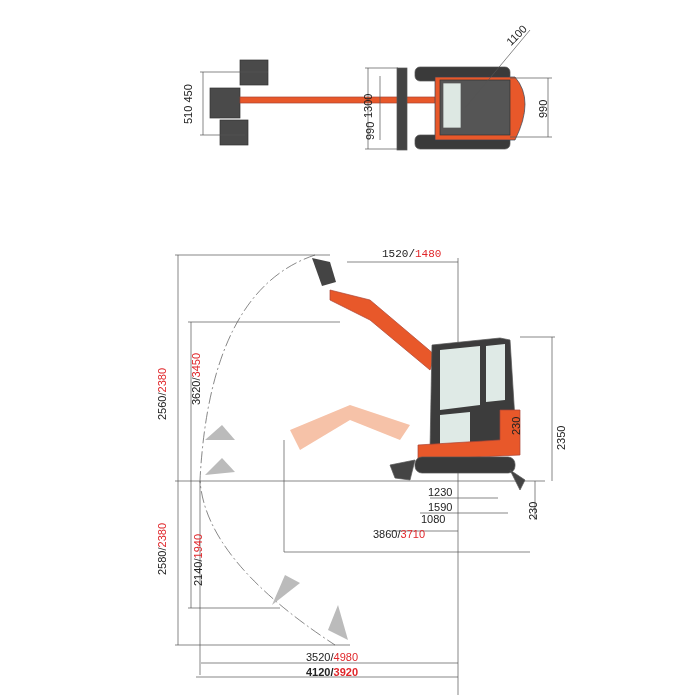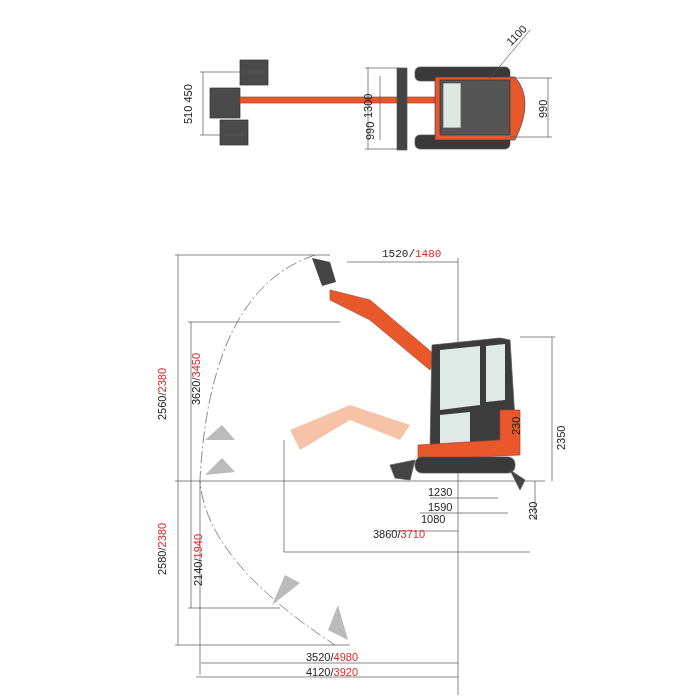--- a/index.html
+++ b/index.html
@@ -109,13 +109,13 @@
 <div class="lbl vert" style="left:556px;top:450px;">2350</div>
 <div class="lbl vert" style="left:511px;top:435px;">230</div>
 <div class="lbl" style="left:428px;top:487px;">1230</div>
 <div class="lbl" style="left:428px;top:502px;">1590</div>
 <div class="lbl vert" style="left:528px;top:520px;">230</div>
 <div class="lbl" style="left:405px;top:514px;margin-left:16px;">1080</div>
 <div class="lbl" style="left:373px;top:529px;"><span>3860/</span><span class="red">3710</span></div>
 <div class="lbl vert" style="left:157px;top:575px;"><span>2580/</span><span class="red">2380</span></div>
 <div class="lbl vert" style="left:193px;top:586px;"><span>2140/</span><span class="red">1940</span></div>
 <div class="lbl" style="left:306px;top:652px;"><span>3520/</span><span class="red">4980</span></div>
-<div class="lbl" style="left:306px;top:667px;"><span>4120/</span><span class="red">3920</span></div>
+<div class="lbl" style="left:306px;top:667px;font-weight:bold;"><span>4120/</span><span class="red">3920</span></div>
 
 </body></html>

